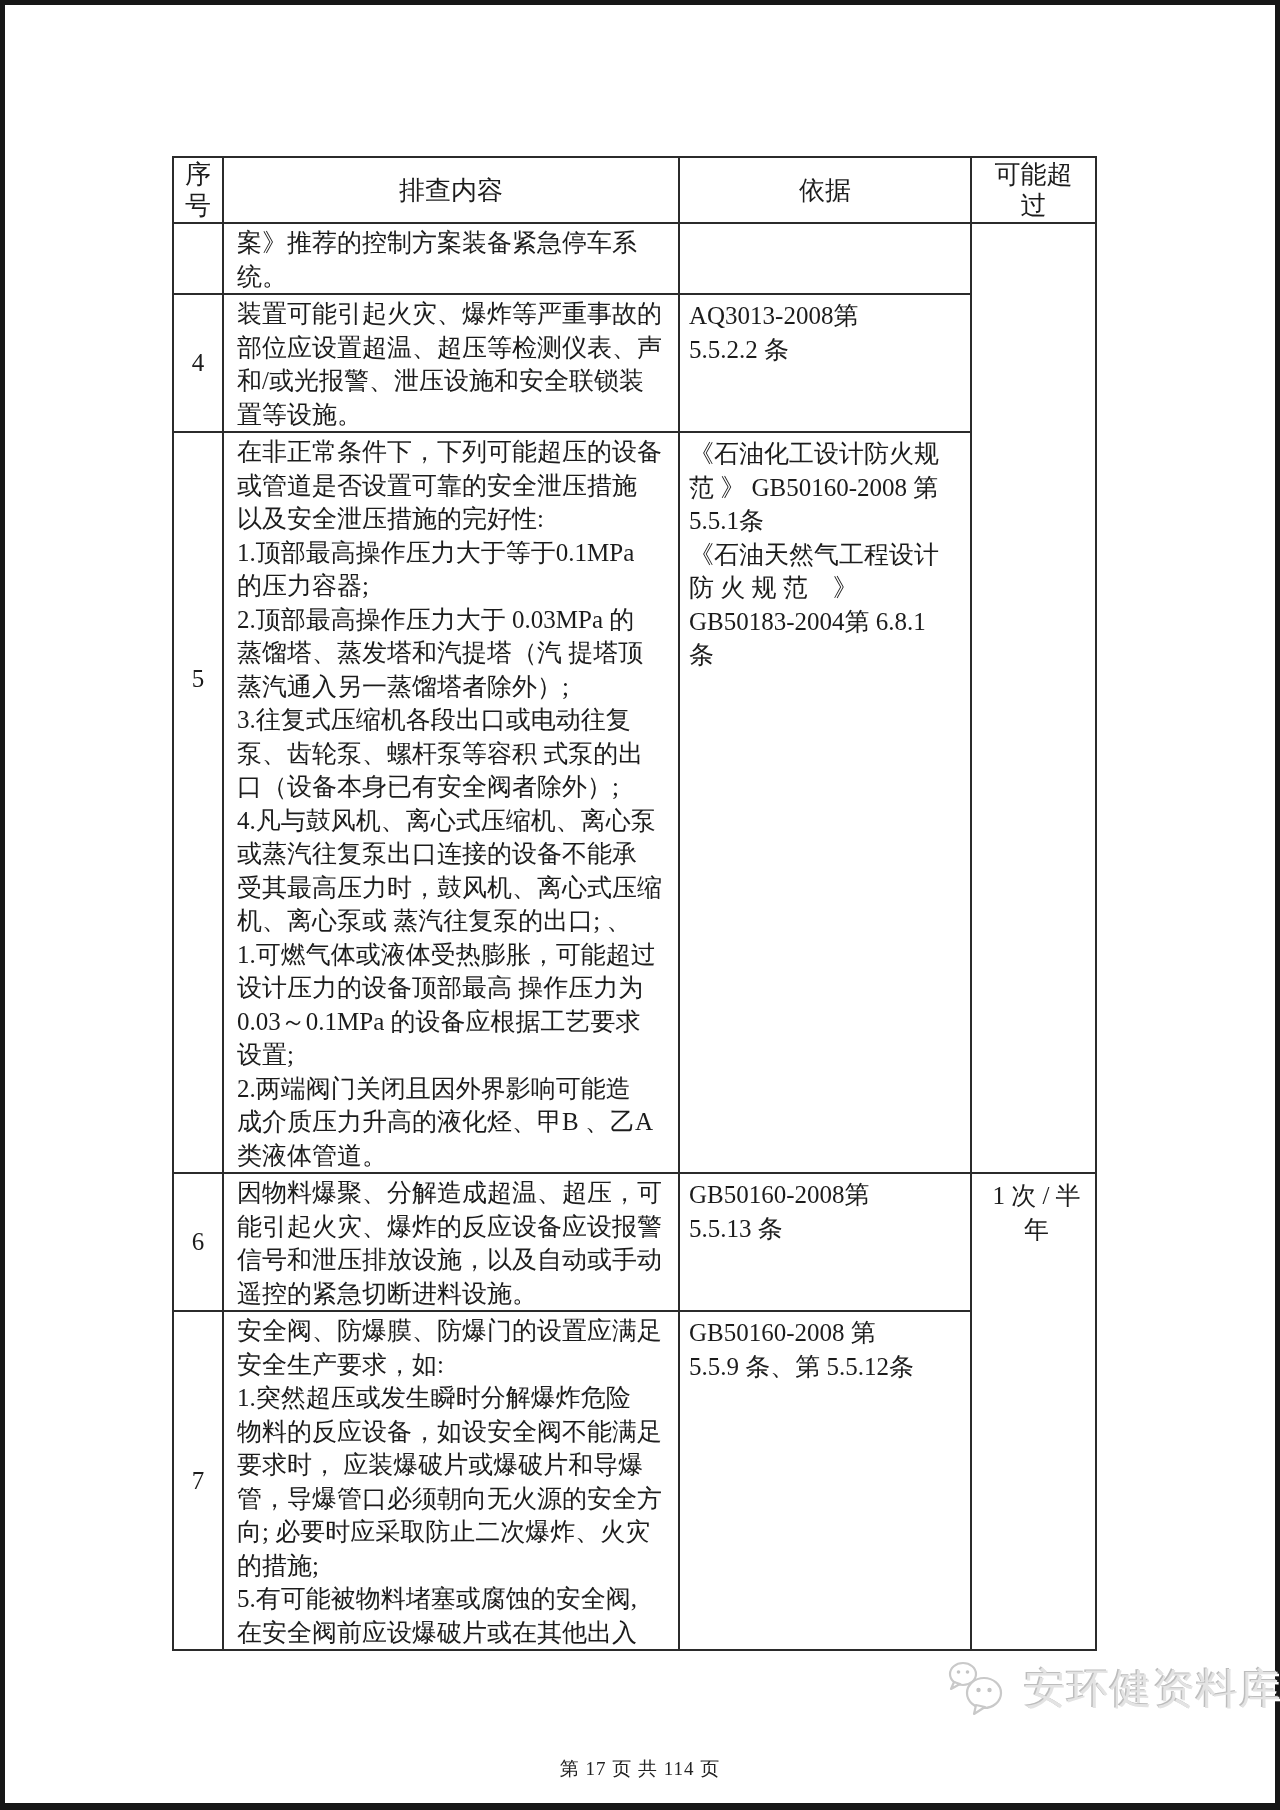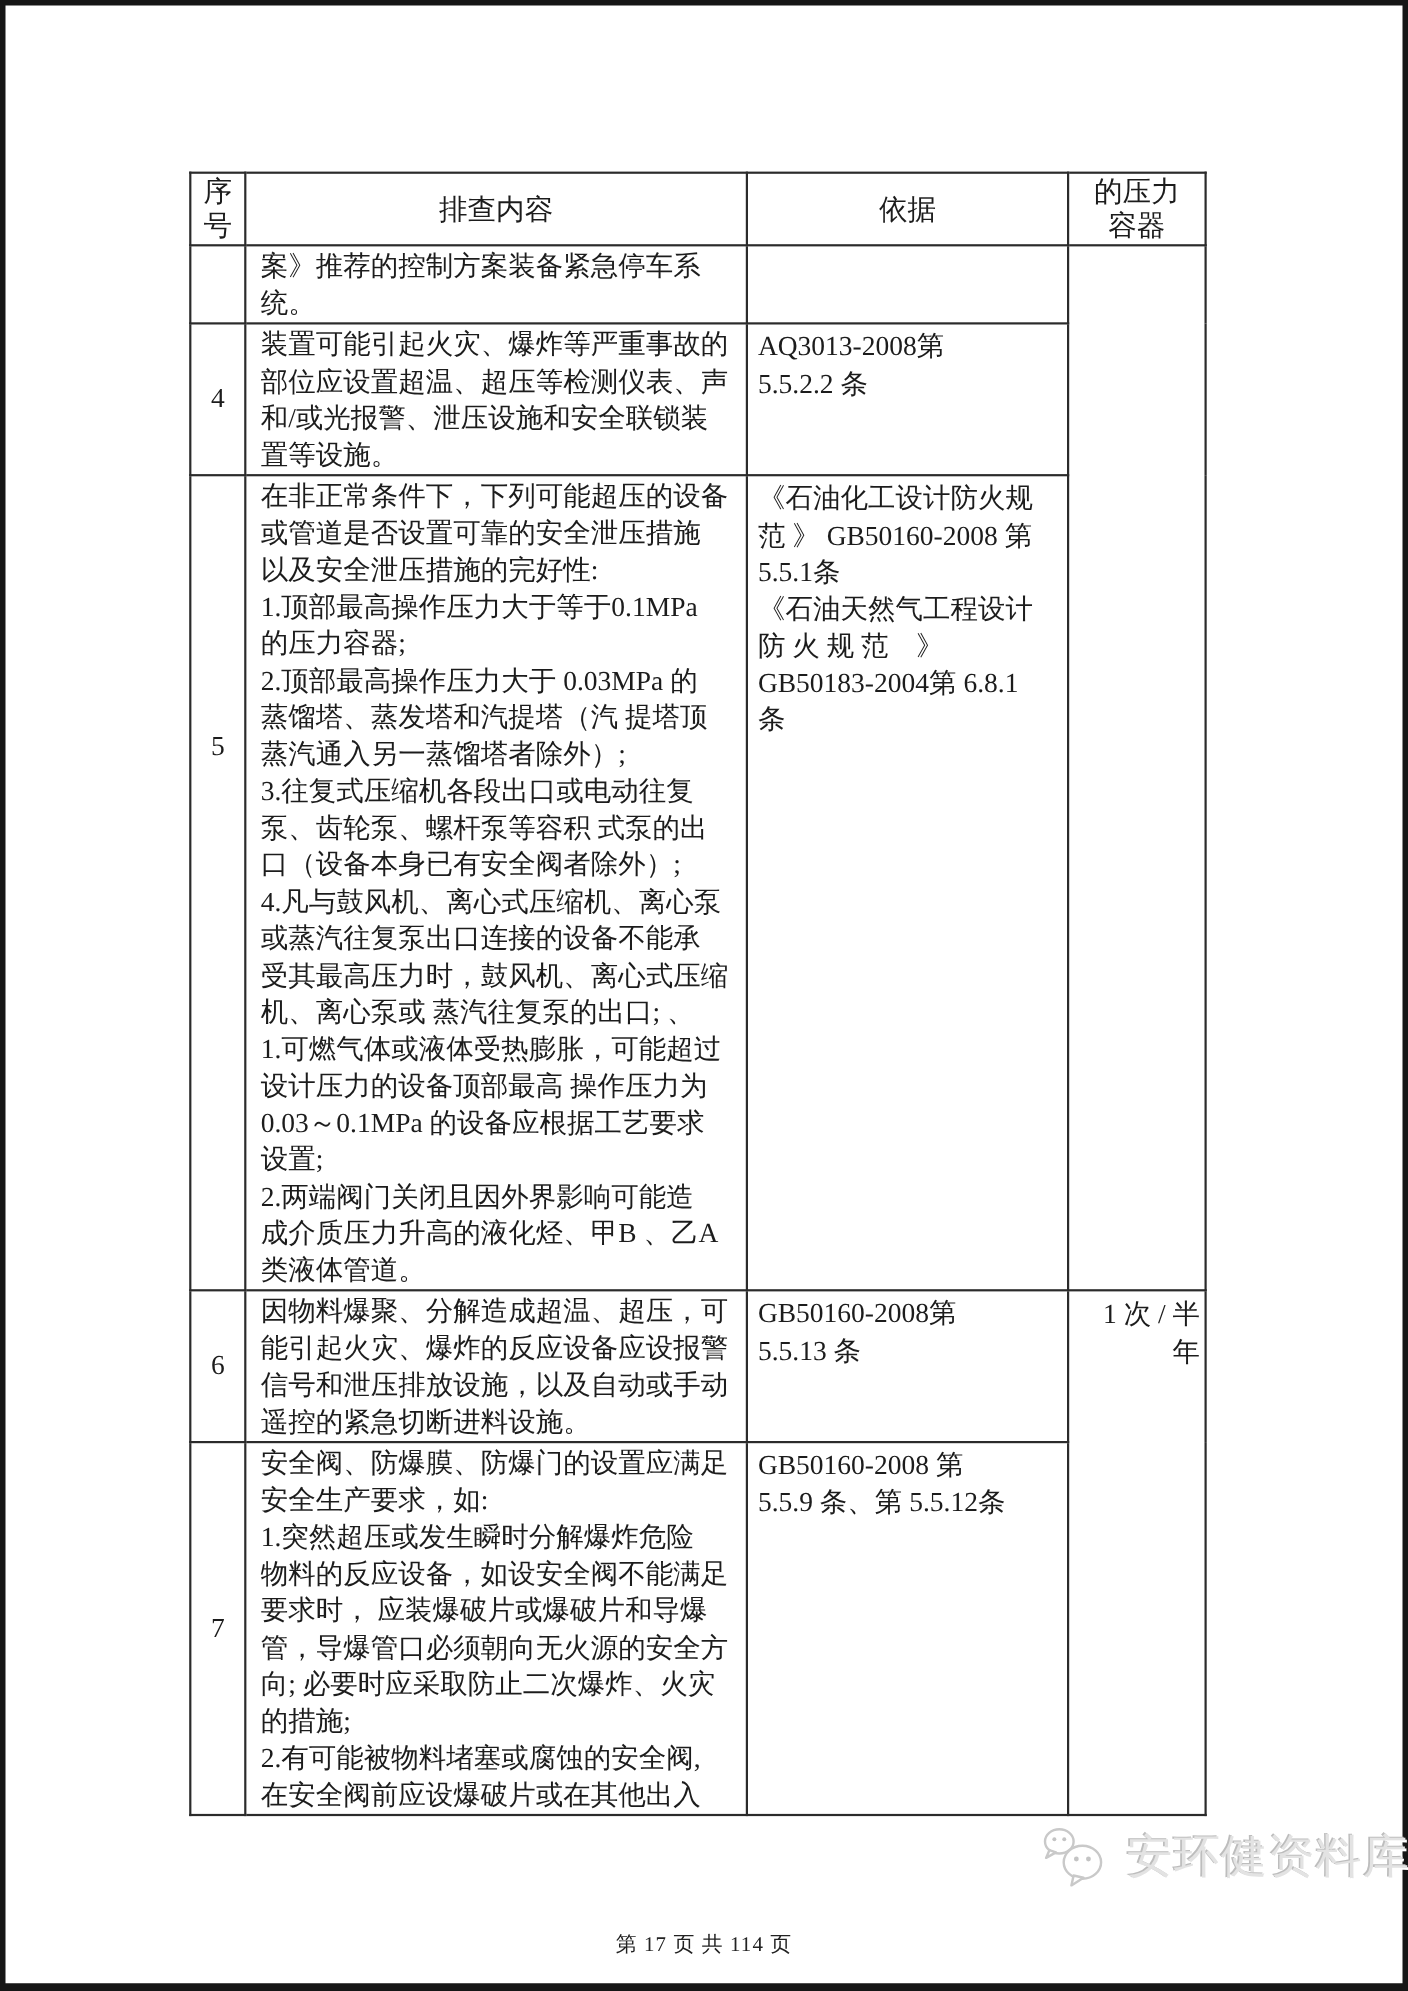--- a/index.html
+++ b/index.html
@@ -41,21 +41,21 @@
     padding:2px 8px 0 13px;
     white-space:pre-wrap;word-break:break-all;
   }
   td.cell-basis{
     vertical-align:top;text-align:left;
     font-size:25px;line-height:33.5px;
     padding:4px 2px 0 9px;
     white-space:pre-wrap;word-break:break-all;
   }
   td.cell-freq{
-    vertical-align:top;text-align:right;
+    vertical-align:top;text-align:center;
     font-size:25px;line-height:33.5px;
     padding:5px 4px 0 10px;
     white-space:pre-wrap;word-break:break-all;
   }
   .footer{
     position:absolute;left:0;top:1757px;width:1280px;
     text-align:center;font-size:19px;line-height:24px;
     letter-spacing:1px;color:#222;
   }
   .watermark{
@@ -81,21 +81,21 @@
     <col style="width:50px">
     <col style="width:456px">
     <col style="width:292px">
     <col style="width:125px">
   </colgroup>
   <tbody>
       <tr style="height:66px">
     <th class="th-no">序号</th>
     <th>排查内容</th>
     <th>依据</th>
-    <th class="th-freq">的压力容器</th>
+    <th class="th-freq">可能超过</th>
   </tr>
   <tr style="height:69px">
     <td class="cell-no"></td>
     <td class="cell-content">案》推荐的控制方案装备紧急停车系
 统。</td>
     <td class="cell-basis"></td>
     <td class="cell-freq" rowspan="3"></td>
   </tr>
   <tr style="height:135px">
     <td class="cell-no">4</td>
@@ -152,21 +152,21 @@
   <tr style="height:335px">
     <td class="cell-no">7</td>
     <td class="cell-content">安全阀、防爆膜、防爆门的设置应满足
 安全生产要求，如:
 1.突然超压或发生瞬时分解爆炸危险
 物料的反应设备，如设安全阀不能满足
 要求时， 应装爆破片或爆破片和导爆
 管，导爆管口必须朝向无火源的安全方
 向; 必要时应采取防止二次爆炸、火灾
 的措施;
-2.有可能被物料堵塞或腐蚀的安全阀,
+5.有可能被物料堵塞或腐蚀的安全阀,
 在安全阀前应设爆破片或在其他出入</td>
     <td class="cell-basis">GB50160-2008 第
 5.5.9 条、第 5.5.12条</td>
   </tr>
 </tbody>
   </table>
 
 <div class="footer">第 17 页 共 114 页</div>
 
 <div class="watermark">

